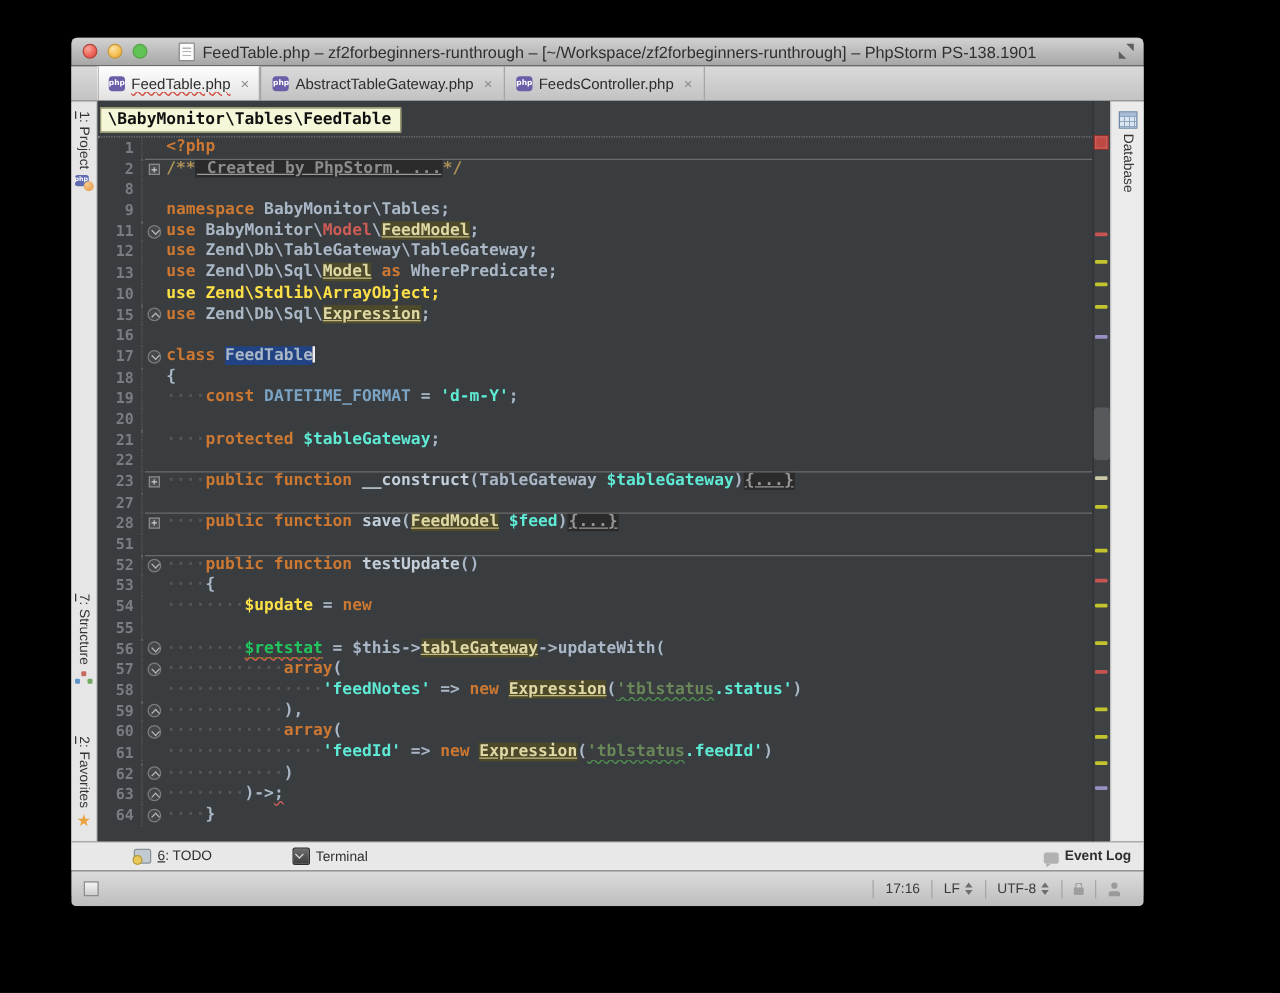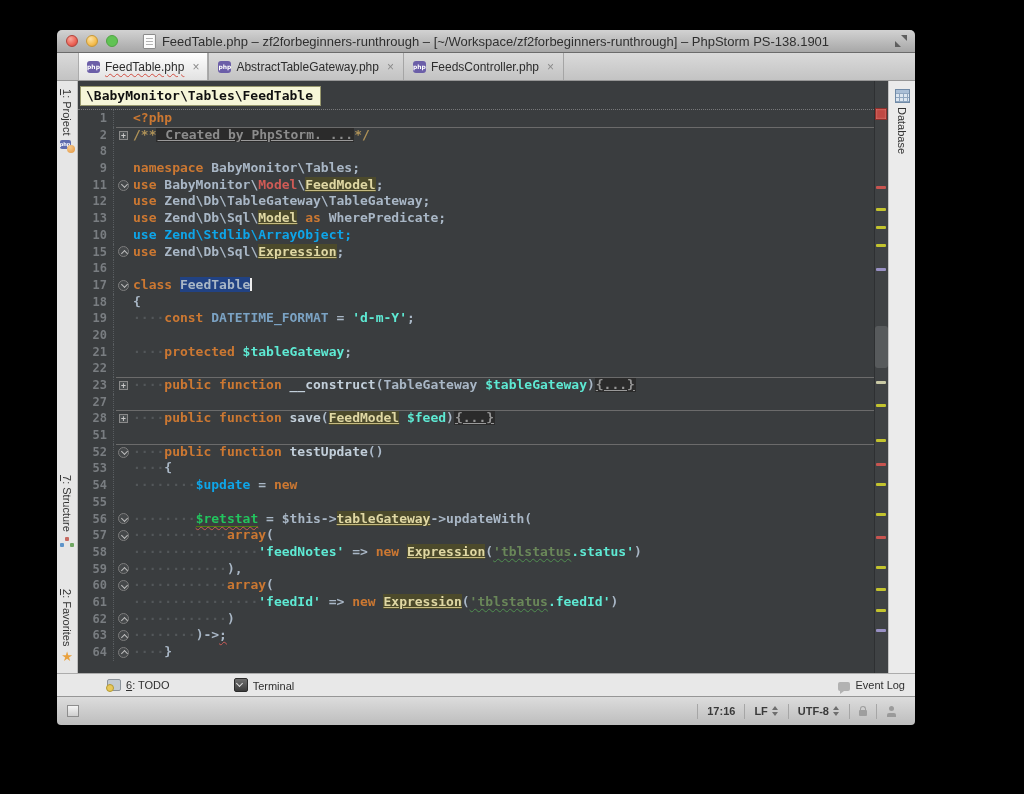--- a/index.html
+++ b/index.html
@@ -82,21 +82,21 @@
              background:#45484A;position:relative;}
   .fold-down::after{content:"";position:absolute;left:2.5px;top:1.5px;width:4px;height:4px;
              border-right:1.4px solid #BDBDBD;border-bottom:1.4px solid #BDBDBD;transform:rotate(45deg);}
   .fold-up::after{content:"";position:absolute;left:2.5px;top:3.5px;width:4px;height:4px;
              border-right:1.4px solid #BDBDBD;border-bottom:1.4px solid #BDBDBD;transform:rotate(-135deg);}
 
   .tk-kw{color:#CC7832;}
   .tk-txt{color:#A9B7C6;}
   .tk-str{color:#5eead4;}
   .tk-strw{color:#6A8759;text-decoration:underline wavy #4F8F4F;text-decoration-thickness:1px;text-underline-offset:2px;}
-  .tk-gray{color:#0ea5e9;}
+  .tk-gray{color:#fde047;}
   .tk-red{color:#CF5B56;}
   .tk-cst{color:#7BA3C4;}
   .tk-var{color:#5eead4;}
   .tk-fnb{color:#C2CFDA;}
   .tk-cmt{color:#AE9157;}
   .tk-cmtf{background:#2B2B2B;color:#8C8C8C;text-decoration:underline;text-decoration-color:#9A9A9A;padding:0 1px;}
   .tk-fold2{background:#2B2B2B;color:#969696;text-decoration:underline;text-decoration-color:#9A9A9A;padding:0 1px;}
   .tk-hl{background:#4C4A2B;color:#E0D8A4;text-decoration:underline;text-decoration-color:#C5BA80;}
   .tk-defw{color:#22c55e;border-bottom:1px solid #4d7c0f;text-decoration:underline wavy #CF5B56;
            text-decoration-thickness:1px;text-underline-offset:3px;}
@@ -109,36 +109,36 @@
   .err-ind{position:absolute;left:0;top:27px;width:12px;height:12px;background:#C04843;
            border:1px solid #8F2F2B;box-shadow:inset 0 0 2px #E79792;box-sizing:border-box;}
   .thumb{position:absolute;left:0;top:245px;width:13px;height:42px;background:rgba(255,255,255,.13);border-radius:3px;}
   .mark{position:absolute;left:1px;width:10px;height:3px;border-radius:1px;}
 
   
   .btool{height:23px;background:#E8E8E8;border-top:1px solid #ACACAC;display:flex;align-items:center;
          font-size:11px;color:#2F2F2F;padding:0 10px;box-sizing:border-box;}
   .bitem{display:flex;align-items:flex-end;gap:5px;margin-right:24px;padding-left:40px;}
   .bspacer{flex:1;}
-  .bitem.right{margin-right:0;margin-left:32px;}
+  .bitem.right{margin-right:0;margin-left:32px;font-weight:bold;}
   .todo-icon{width:12px;height:10px;background:#C2CAD1;border:1px solid #8B9299;border-radius:2px;position:relative;}
   .todo-icon::after{content:"";position:absolute;left:-2px;bottom:-2px;width:6px;height:6px;border-radius:50%;
                     background:#E8C85A;border:1px solid #B39A35;}
   .terminal-icon{width:12px;height:12px;background:linear-gradient(#6F6F6F,#3C3C3C);border:1px solid #2C2C2C;
                  border-radius:2px;position:relative;}
   .terminal-icon::after{content:"";position:absolute;left:2px;top:2px;width:4px;height:4px;
                  border-left:1.5px solid #DDD;border-bottom:1.5px solid #DDD;transform:rotate(-45deg);}
   .eventlog-icon{width:12px;height:9px;background:#B2B2B2;border-radius:2px;position:relative;}
   .eventlog-icon::after{content:"";position:absolute;left:2px;bottom:-3px;
                  border-top:3px solid #B2B2B2;border-right:4px solid transparent;}
 
   
   .status{height:24px;background:linear-gradient(#DCDCDC,#BDBDBD);border-top:1px solid #969696;
           border-radius:0 0 4px 4px;display:flex;align-items:center;padding:14px 10px;box-sizing:border-box;
-          font-size:11px;color:#3A3A3A;font-weight:bold;}
+          font-size:11px;color:#3A3A3A;}
   .sq{width:12px;height:12px;border:1px solid #8D8D8D;background:linear-gradient(#F4F4F4,#CFCFCF);box-sizing:border-box;}
   .sspacer{flex:1;}
   .sw{display:flex;align-items:center;gap:4px;padding:0 9px;border-left:1px solid #A6A6A6;height:15px;}
   .sw:first-of-type{border-left:none;}
   .ud{position:relative;width:7px;height:10px;display:inline-block;}
   .ud::before{content:"";position:absolute;left:0;top:0;border-left:3.5px solid transparent;
               border-right:3.5px solid transparent;border-bottom:4px solid #6E6E6E;}
   .ud::after{content:"";position:absolute;left:0;bottom:0;border-left:3.5px solid transparent;
               border-right:3.5px solid transparent;border-top:4px solid #6E6E6E;}
   .lock{width:8px;height:6px;background:#9E9E9E;border-radius:1px;position:relative;margin-top:4px;display:inline-block;}

